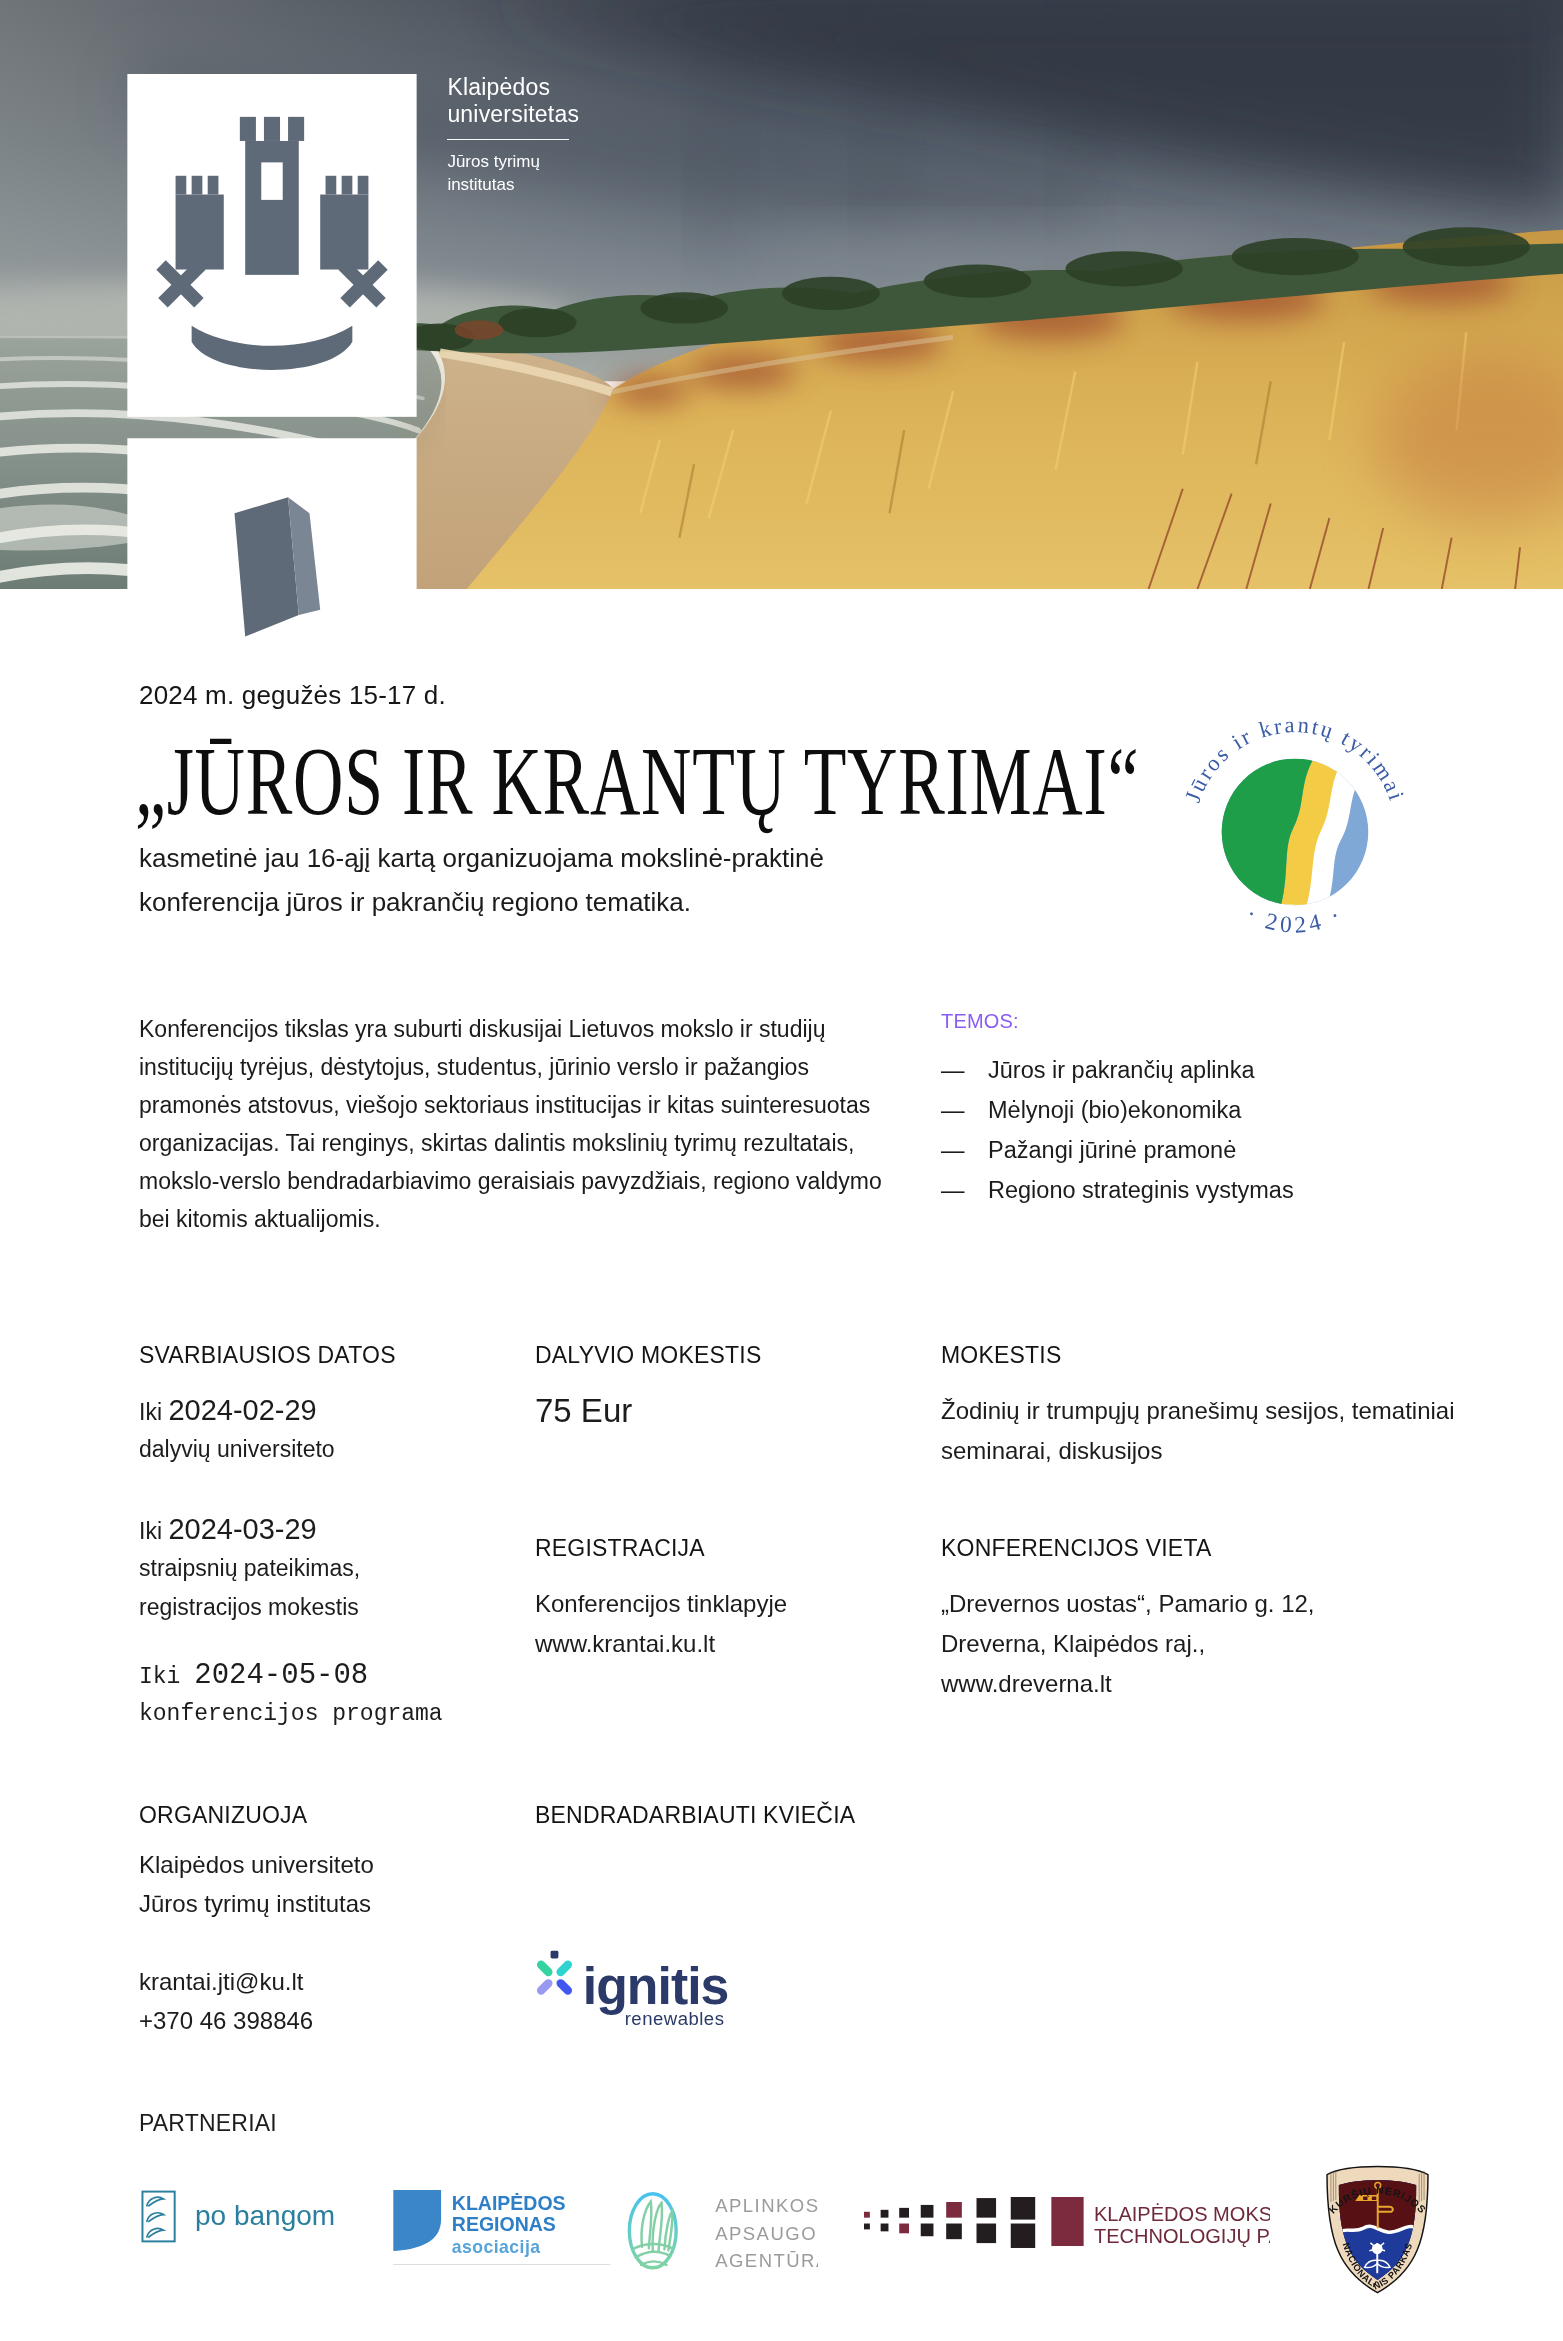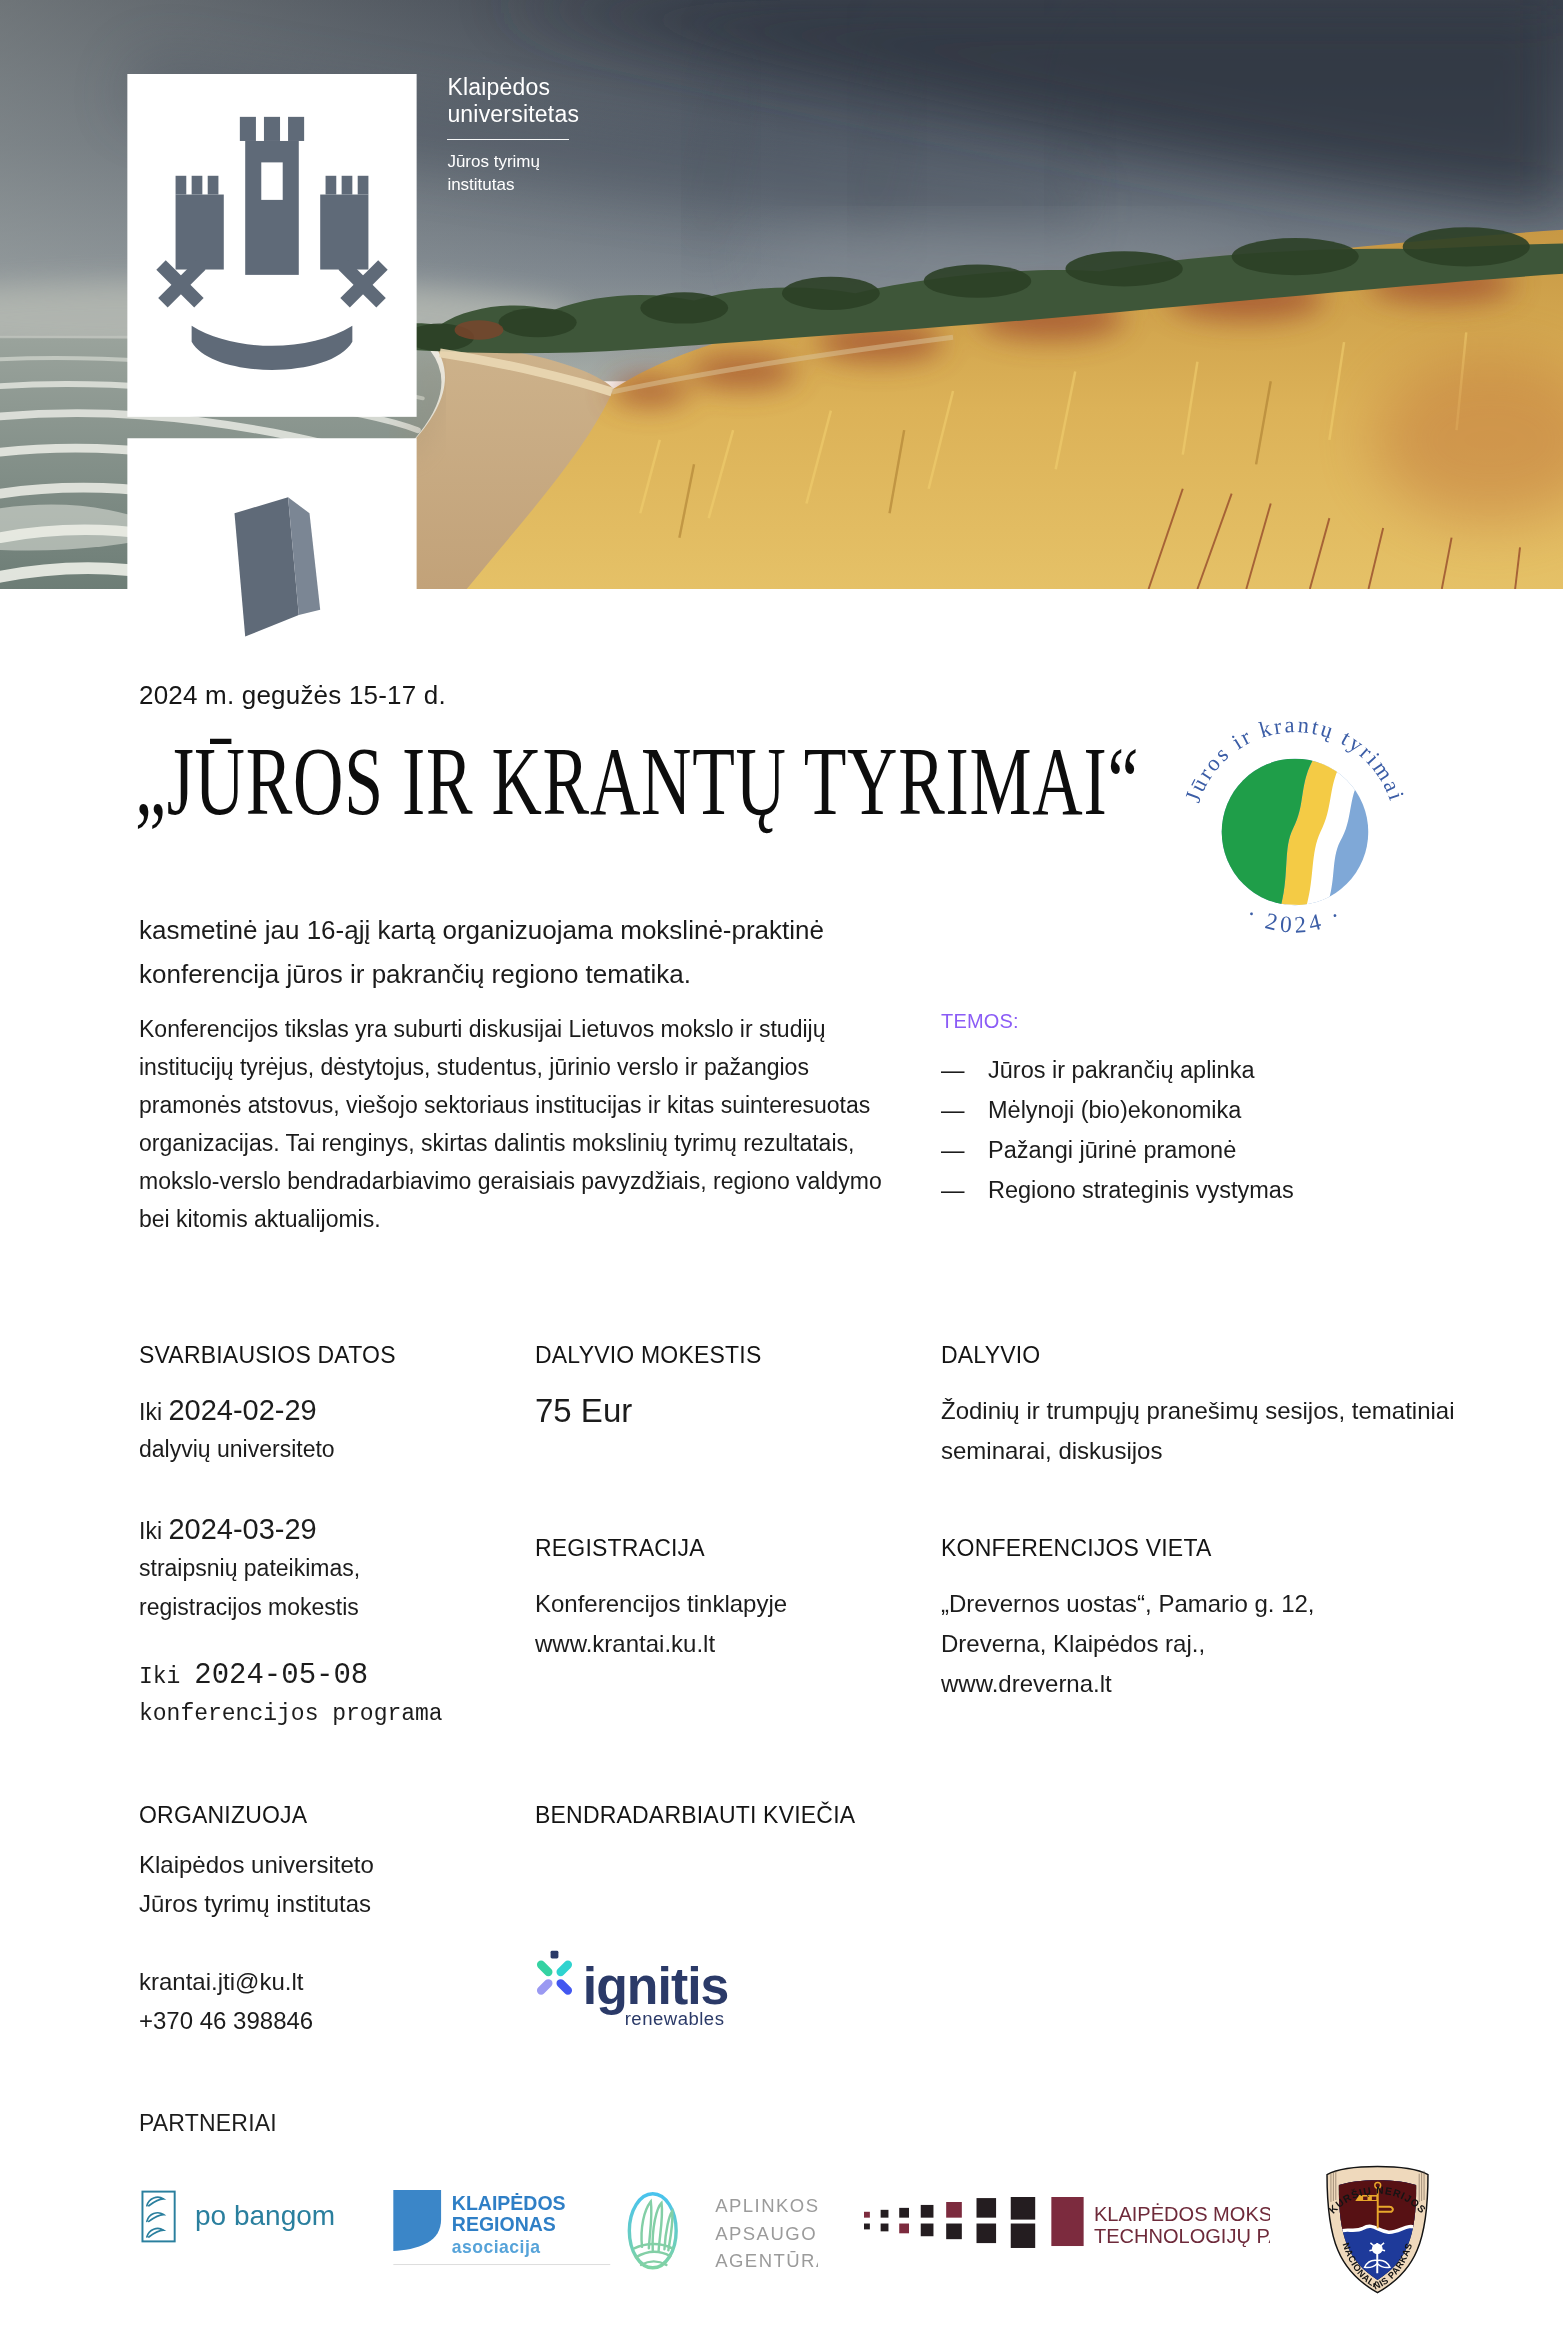--- a/index.html
+++ b/index.html
@@ -16,21 +16,21 @@
   .ku-shield { width:55px; height:126px; }
   .ku-text .ku-name { font-size:23px; line-height:27px; letter-spacing:0.2px; }
   .ku-divider { width:122px; height:1px; background:#ffffff; margin:10.8px 0 11.7px 0; opacity:.95; }
   .ku-text .ku-inst { font-size:17px; line-height:22.5px; }
 
   
   .date-line { position:absolute; left:139px; top:680px; font-size:26px; letter-spacing:0.2px; color:#161616; }
   .main-title { position:absolute; left:135px; top:733px; font-family:"Liberation Serif", serif; font-weight:400;
                 font-size:97px; line-height:98px; letter-spacing:1px; white-space:nowrap;
                 transform:scaleX(.72); transform-origin:left top; color:#0d0d0d; }
-  .subtitle { position:absolute; left:139px; top:908px; width:802px; font-size:26px; line-height:44px; color:#1b1b1b; }
+  .subtitle { position:absolute; left:139px; top:836px; width:802px; font-size:26px; line-height:44px; color:#1b1b1b; }
   .conf-logo { position:absolute; left:1168px; top:704px; width:254px; height:254px; }
 
   
   .intro { position:absolute; left:139px; top:1010px; width:743px; font-size:23px; line-height:38px; color:#1b1b1b; }
   .topics { position:absolute; left:941px; top:1010px; width:528px; }
   .topics-h { font-size:20px; letter-spacing:0.2px; color:#8b5cf6; }
   .topics ul { list-style:none; margin-top:16.6px; }
   .topics li { display:flex; font-size:23.5px; line-height:40px; }
   .topics li .dash { width:47px; flex:0 0 47px; }
 
@@ -314,21 +314,21 @@
 
   <div class="registration">
     <div class="col-h">REGISTRACIJA</div>
     <div class="reg-text">
       <div>Konferencijos tinklapyje</div>
       <div>www.krantai.ku.lt</div>
     </div>
   </div>
 
   <div class="format">
-    <div class="col-h">DALYVIO</div>
+    <div class="col-h">MOKESTIS</div>
     <div class="format-text">Žodinių ir trumpųjų pranešimų sesijos, tematiniai seminarai, diskusijos</div>
   </div>
 
   <div class="venue">
     <div class="col-h">KONFERENCIJOS VIETA</div>
     <div class="venue-text">
       <div>„Drevernos uostas“, Pamario g. 12,</div>
       <div>Dreverna, Klaipėdos raj.,</div>
       <div>www.dreverna.lt</div>
     </div>

